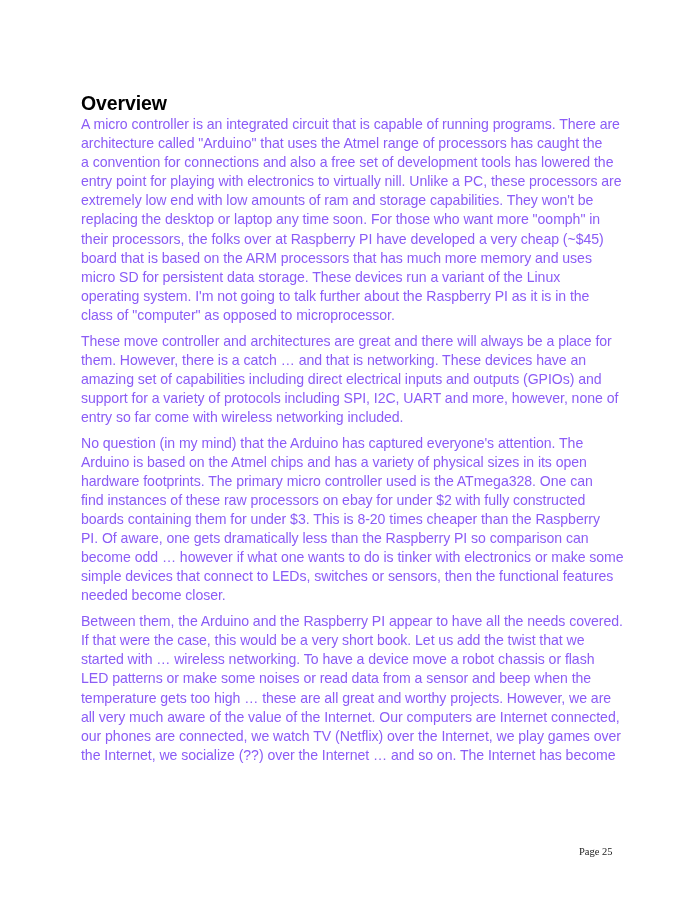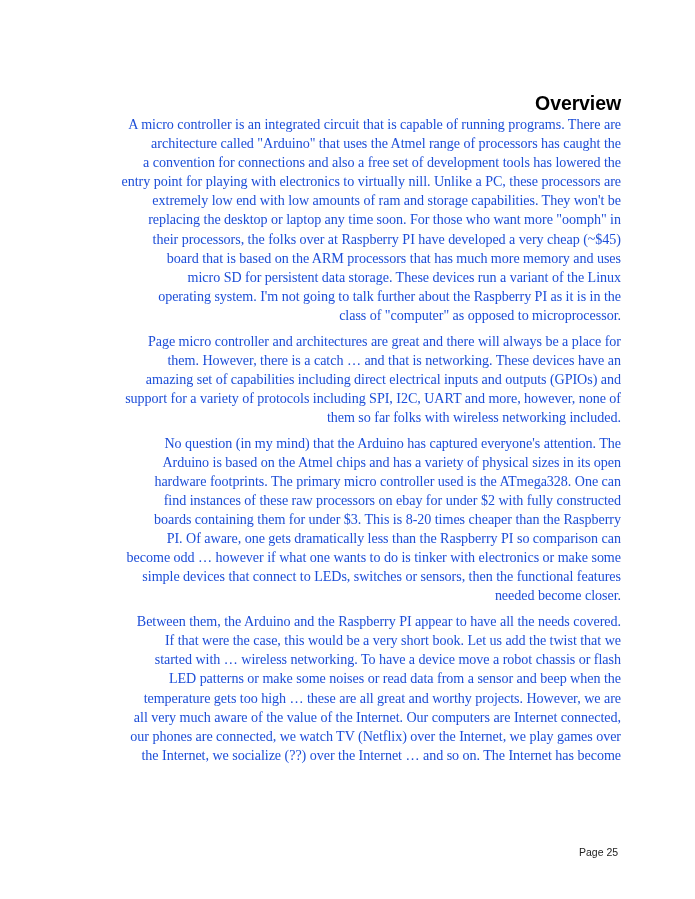--- a/index.html
+++ b/index.html
@@ -15,56 +15,55 @@
       font-family: "Liberation Sans", sans-serif;
       color: #111111;
     }
     .page {
       position: absolute;
       left: 0;
       top: 0;
       width: 695px;
       height: 899px;
       background: #ffffff;
-      text-align: right;
     }
     .content {
       position: absolute;
       left: 81px;
       top: 91px;
       width: 540px;
     }
     .heading {
       font-family: "Liberation Sans", sans-serif;
       font-weight: bold;
       font-size: 19.5px;
       line-height: 24px;
       margin: 0 0 0 0;
       color: #000000;
       letter-spacing: -0.1px;
     }
     .para {
       font-size: 14.1px;
       line-height: 19.1px;
       margin: 0 0 6.6px 0;
-      color: #1d4ed8;
+      color: #8b5cf6;
       letter-spacing: -0.05px;
-      font-family: Liberation Serif, serif;
     }
     .para .line {
       display: block;
       white-space: nowrap;
     }
     .footer {
       position: absolute;
       left: 579px;
       top: 846px;
       font-size: 10.5px;
       line-height: 12px;
       color: #222222;
+      font-family: Liberation Serif, serif;
     }
   </style>
 </head>
 <body>
 
 <div class="page">
   <div class="content">
     <h1 class="heading">Overview</h1>
 
     <p class="para">
@@ -75,25 +74,25 @@
       <span class="line">extremely low end with low amounts of ram and storage capabilities.  They won't be</span>
       <span class="line">replacing the desktop or laptop any time soon.  For those who want more "oomph" in</span>
       <span class="line">their processors, the folks over at Raspberry PI have developed a very cheap (~$45)</span>
       <span class="line">board that is based on the ARM processors that has much more memory and uses</span>
       <span class="line">micro SD for persistent data storage.  These devices run a variant of the Linux</span>
       <span class="line">operating system.  I'm not going to talk further about the Raspberry PI as it is in the</span>
       <span class="line">class of "computer" as opposed to microprocessor.</span>
     </p>
 
     <p class="para">
-      <span class="line">Page micro controller and architectures are great and there will always be a place for</span>
+      <span class="line">These move controller and architectures are great and there will always be a place for</span>
       <span class="line">them.  However, there is a catch … and that is networking.  These devices have an</span>
       <span class="line">amazing set of capabilities including direct electrical inputs and outputs (GPIOs) and</span>
       <span class="line">support for a variety of protocols including SPI, I2C, UART and more, however, none of</span>
-      <span class="line">them so far folks with wireless networking included.</span>
+      <span class="line">entry so far come with wireless networking included.</span>
     </p>
 
     <p class="para">
       <span class="line">No question (in my mind) that the Arduino has captured everyone's attention.  The</span>
       <span class="line">Arduino is based on the Atmel chips and has a variety of physical sizes in its open</span>
       <span class="line">hardware footprints.  The primary micro controller used is the ATmega328.  One can</span>
       <span class="line">find instances of these raw processors on ebay for under $2 with fully constructed</span>
       <span class="line">boards containing them for under $3.  This is 8-20 times cheaper than the Raspberry</span>
       <span class="line">PI.  Of aware, one gets dramatically less than the Raspberry PI so comparison can</span>
       <span class="line">become odd … however if what one wants to do is tinker with electronics or make some</span>

